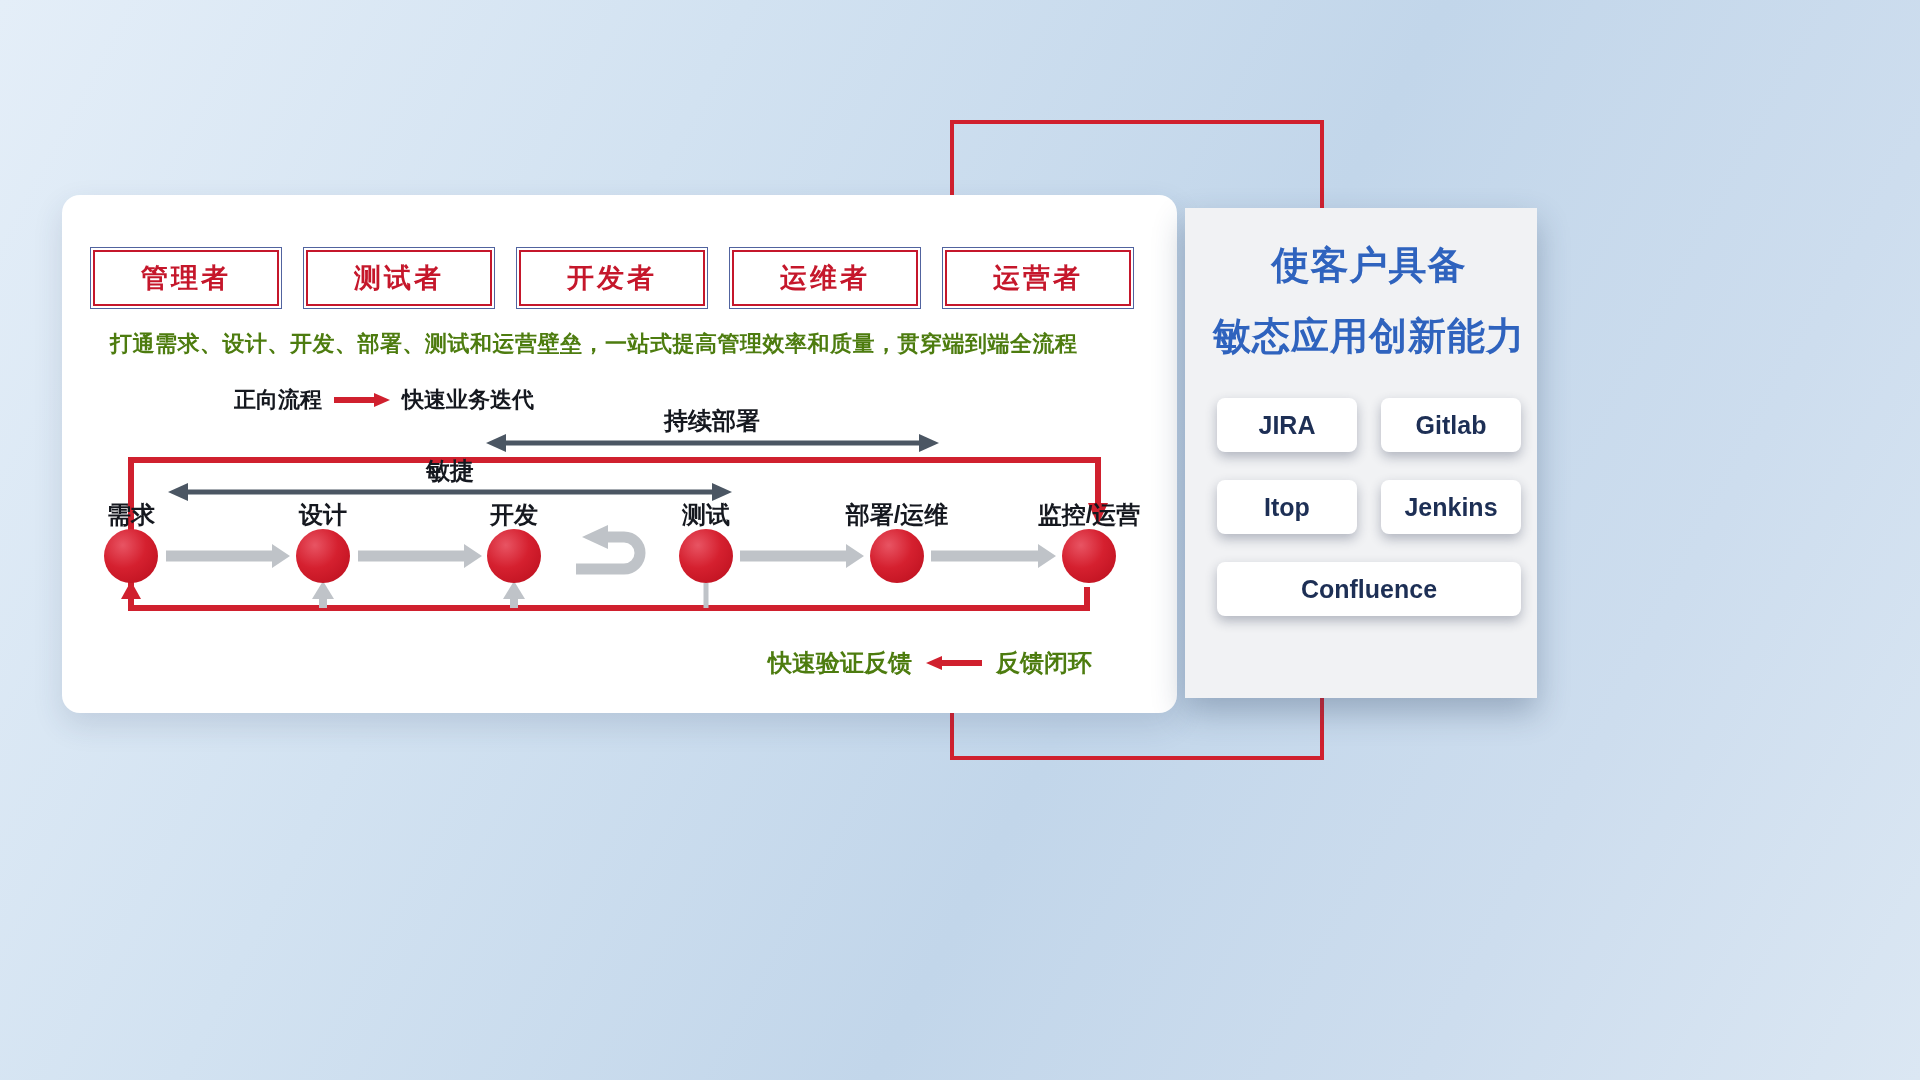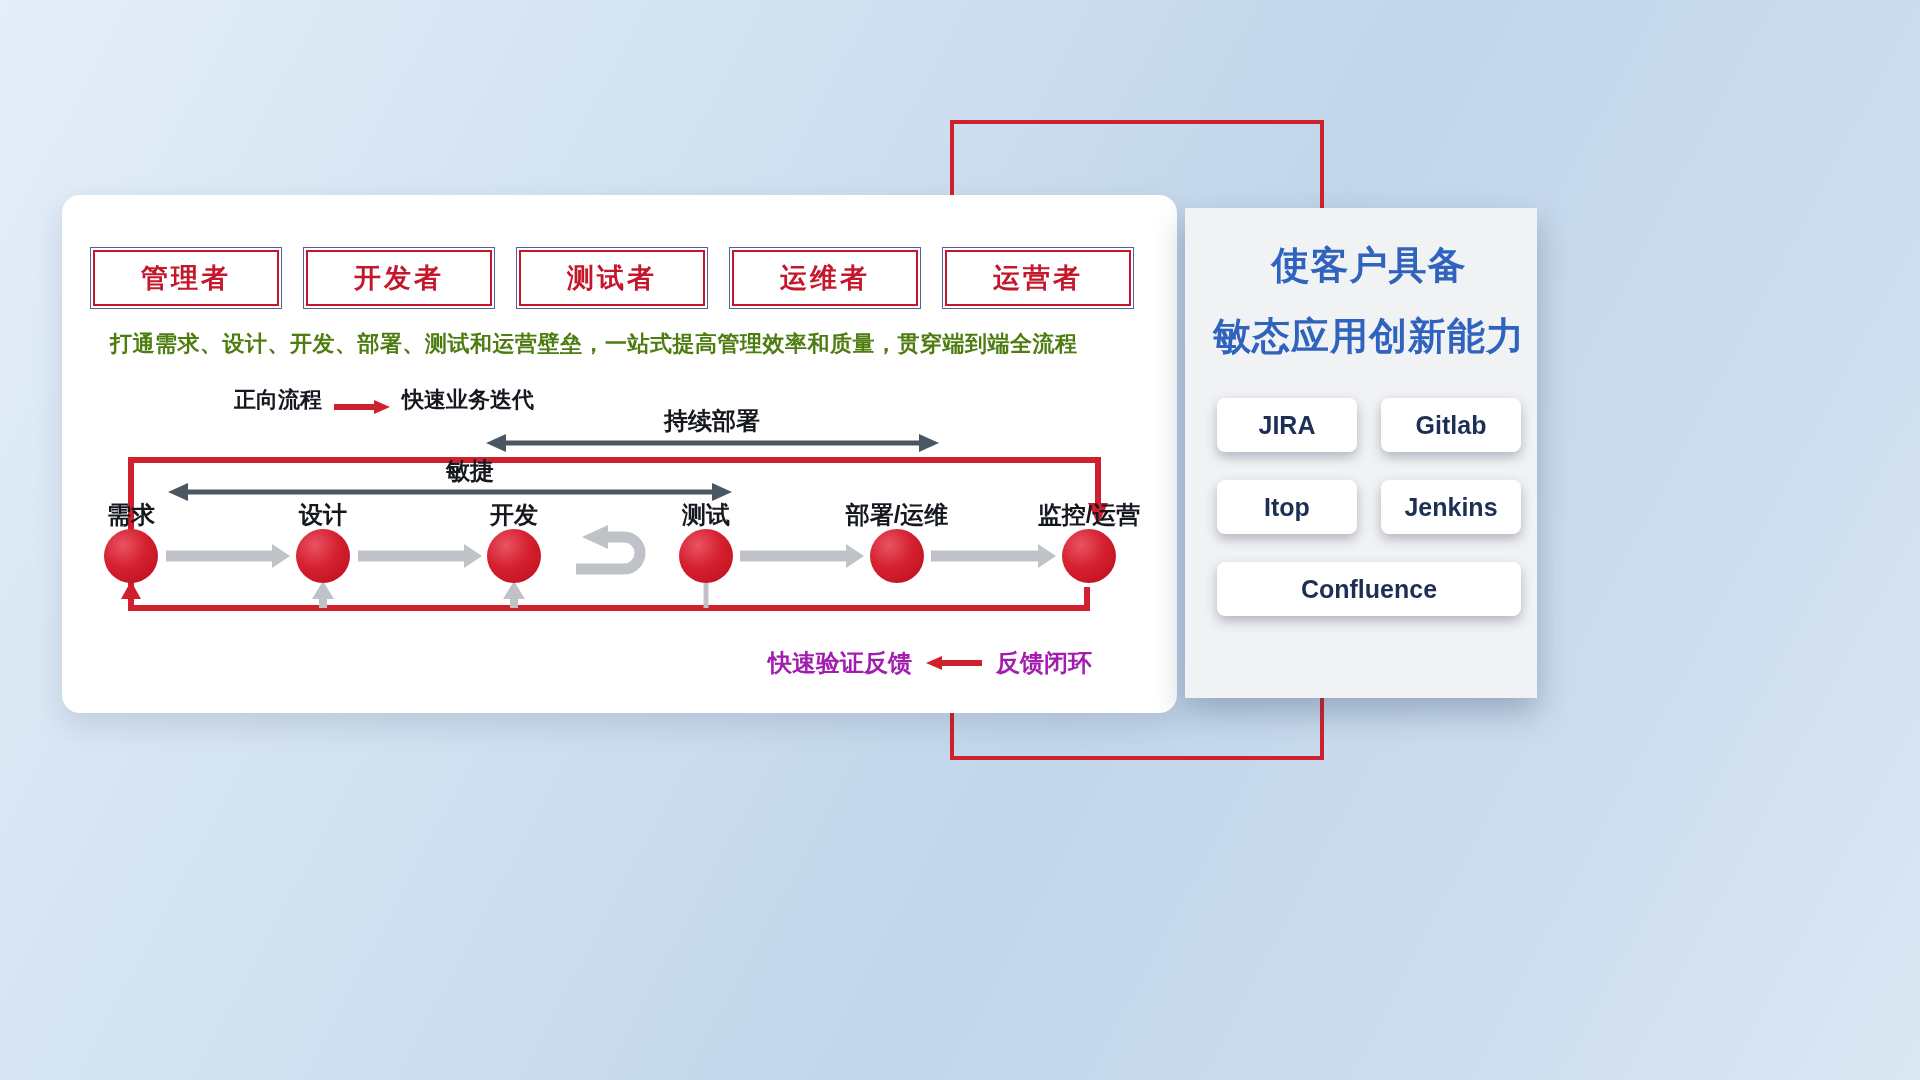--- a/index.html
+++ b/index.html
@@ -35,41 +35,41 @@
     font-size:27px; font-weight:700; color:#c5172b; letter-spacing:3px;
   }
 
   .subtitle {
     position:absolute; left:48px; top:134px; white-space:nowrap;
     font-size:22px; font-weight:700; color:#4d7c0f; letter-spacing:0.5px;
   }
 
   .legend {
     position:absolute; left:172px; top:190px;
-    display:flex; align-items:flex-end; gap:12px;
+    display:flex; align-items:center; gap:12px;
     font-size:22px; font-weight:700; color:#15181f;
   }
 
   .diagram { position:absolute; left:0; top:0; width:1115px; height:518px; }
   .diagram svg.flow-svg { position:absolute; left:0; top:0; }
 
   .flow-label {
     position:absolute; transform:translateX(-50%);
     font-weight:700; color:#15181f; font-size:24px; white-space:nowrap;
   }
   .lbl-cd    { left:650px; top:210px; }
-  .lbl-agile { left:408px; top:260px; }
+  .lbl-agile { left:388px; top:260px; }
   .node-lbl  { top:304px; }
   .n0 { left:69px; } .n1 { left:261px; } .n2 { left:452px; }
   .n3 { left:644px; } .n4 { left:835px; } .n5 { left:1027px; }
 
   .feedback-row {
     position:absolute; left:706px; top:452px;
     display:flex; align-items:center; gap:14px;
-    font-size:24px; font-weight:700; color:#a21caf; white-space:nowrap;
+    font-size:24px; font-weight:700; color:#4d7c0f; white-space:nowrap;
   }
 
   
   .side-panel {
     position:absolute; left:1185px; top:208px; width:352px; height:490px;
     background:#f1f2f4; box-shadow:0 14px 30px rgba(45,65,95,.32);padding-left:16px;
   }
   .side-title {
     text-align:center; font-size:38px; font-weight:700; color:#2f63be;
     letter-spacing:1px; white-space:nowrap;
@@ -92,22 +92,22 @@
 <body>
 
 <div class="stage">
 
   <div class="red-frame"></div>
 
   <section class="main-panel">
 
     <div class="roles">
       <div class="role-box">管理者</div>
+      <div class="role-box">测试者</div>
       <div class="role-box">开发者</div>
-      <div class="role-box">测试者</div>
       <div class="role-box">运维者</div>
       <div class="role-box">运营者</div>
     </div>
 
     <div class="subtitle">打通需求、设计、开发、部署、测试和运营壁垒，一站式提高管理效率和质量，贯穿端到端全流程</div>
 
     <div class="legend">
       <span>正向流程</span>
       <svg width="56" height="16">
         <line x1="0" y1="8" x2="40" y2="8" stroke="#d0202e" stroke-width="6"></line>

